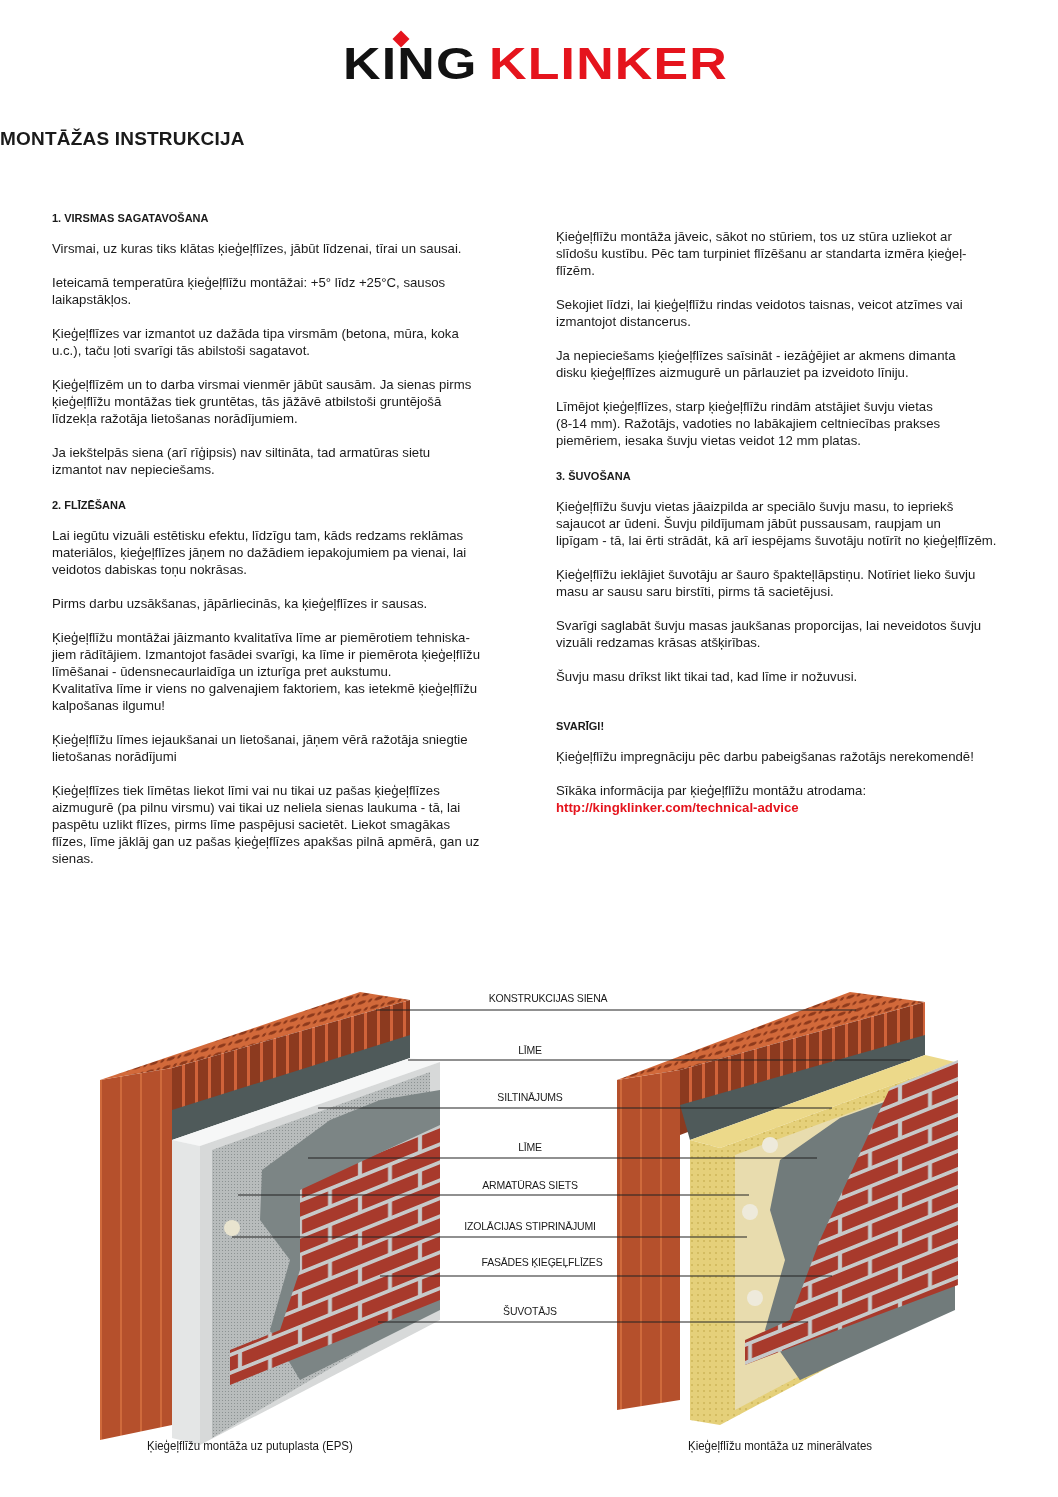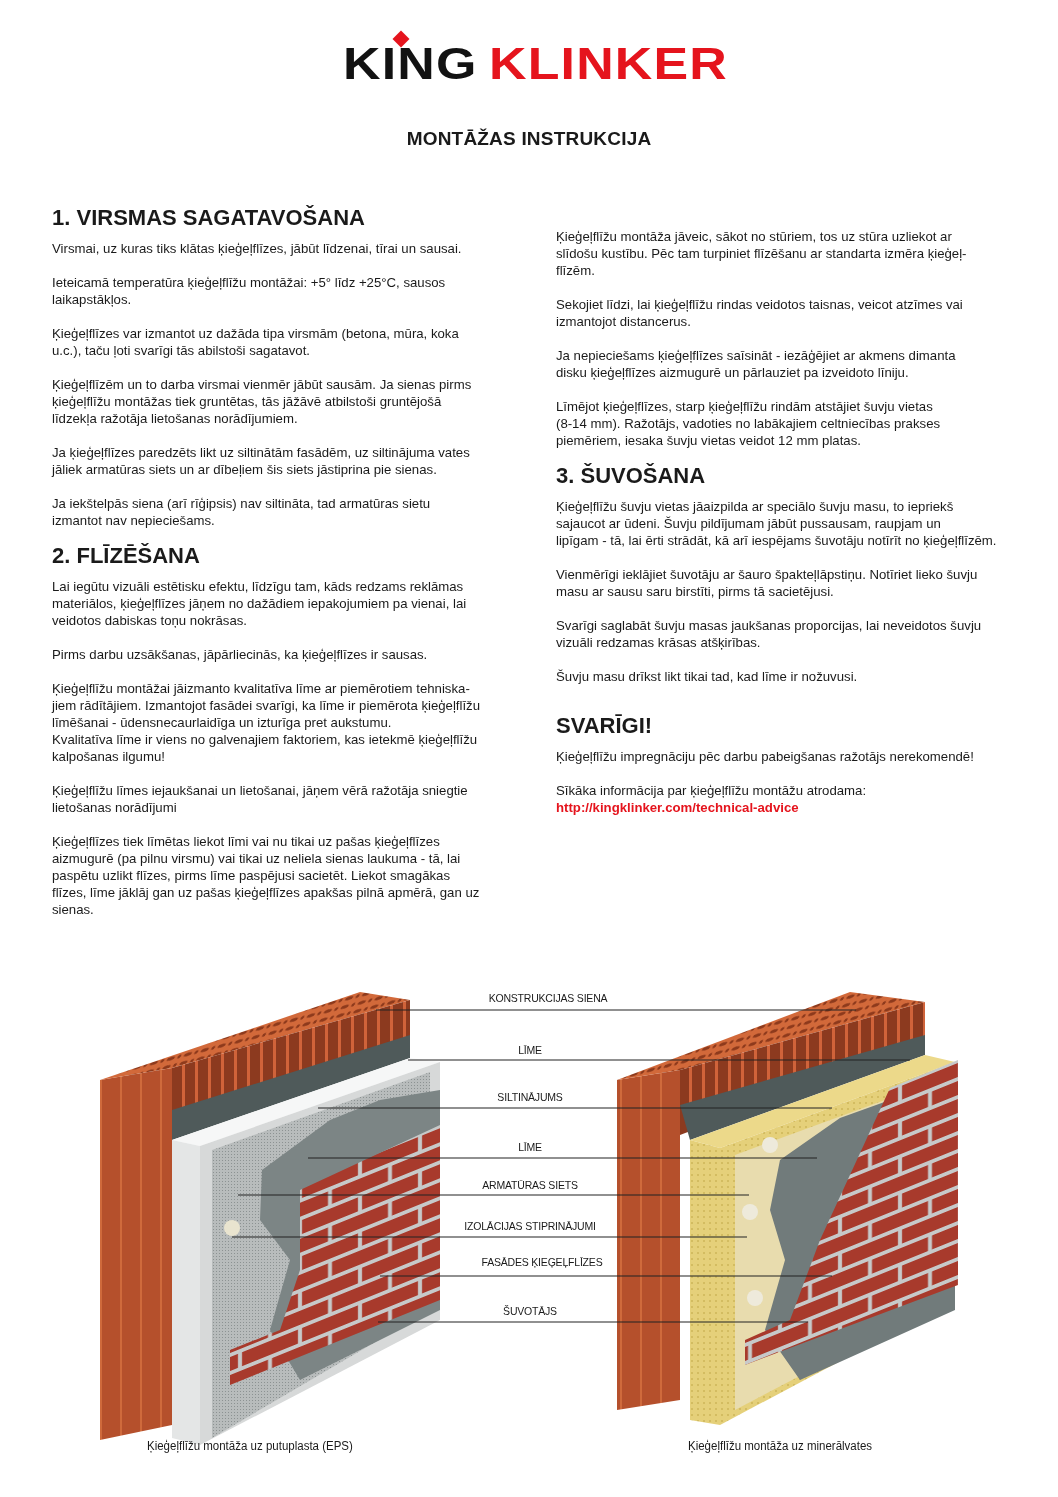--- a/index.html
+++ b/index.html
@@ -4,26 +4,26 @@
 <style>
   html, body { margin: 0; padding: 0; background: #ffffff; }
   body { width: 1058px; height: 1497px; position: relative; overflow: hidden;
          font-family: "Liberation Sans", sans-serif; color: #1a1a1a; }
   .logo { position: absolute; left: 343px; top: 40px; width: 372px; height: 48px; }
   .logo .k { position: absolute; top: 0; font-family: "Liberation Sans", sans-serif; font-weight: bold;
              font-size: 44px; line-height: 48px; letter-spacing: 1px; transform: scaleX(1.18); transform-origin: left top; }
   .logo .king { left: 0; color: #121212; }
   .logo .klinker { left: 146px; color: #e5141d; }
   .logo .diamond { position: absolute; left: 52px; top: -7px; width: 12px; height: 12px; background: #e5141d; transform: rotate(45deg); }
-  .doc-title { position: absolute; top: 128px; left: 0; width: 1058px; text-align: center;
+  .doc-title { position: absolute; top: 128px; left: 0; width: 1058px; 
                font-size: 19px; font-weight: bold; letter-spacing: 0.2px; }
   .col { position: absolute; font-size: 13.2px; line-height: 17px; }
   .col.left { left: 52px; top: 208px; width: 470px; }
   .col.right { left: 556px; top: 228px; width: 480px; }
-  .col h2 { font-size: 22px; margin: 0 0 12px 0; font-weight: bold; line-height: 20px; }
+  .col h2 { font-size: 11px; margin: 0 0 12px 0; font-weight: bold; line-height: 20px; }
   .col p { margin: 0 0 17px 0; white-space: pre-line; }
   .col .sec { margin-bottom: 0; }
   .col.left .sec2 { margin-top: 14px; }
   .col.right .sec3 { margin-top: 16px; }
   .col.right .sec4 { margin-top: 31px; }
   .link { color: #e5141d; font-weight: bold; display: block; }
   .figure { position: absolute; left: 0; top: 980px; width: 1058px; height: 470px; }
   .figure svg { position: absolute; left: 0; top: 0; }
   .lbl { position: absolute; font-size: 10.5px; letter-spacing: -0.2px; white-space: nowrap; transform: translateX(-50%); }
   .caption { position: absolute; font-size: 12.5px; top: 1439px; transform: scaleX(0.92); transform-origin: left; }
@@ -43,22 +43,20 @@
   <div class="sec">
     <h2>1. VIRSMAS SAGATAVOŠANA</h2>
     <p>Virsmai, uz kuras tiks klātas ķieģeļflīzes, jābūt līdzenai, tīrai un sausai.</p>
     <p>Ieteicamā temperatūra ķieģeļflīžu montāžai: +5° līdz +25°C, sausos
 laikapstākļos.</p>
     <p>Ķieģeļflīzes var izmantot uz dažāda tipa virsmām (betona, mūra, koka
 u.c.), taču ļoti svarīgi tās abilstoši sagatavot.</p>
     <p>Ķieģeļflīzēm un to darba virsmai vienmēr jābūt sausām. Ja sienas pirms
 ķieģeļflīžu montāžas tiek gruntētas, tās jāžāvē atbilstoši gruntējošā
 līdzekļa ražotāja lietošanas norādījumiem.</p>
-    <p>Ja ķieģeļflīzes paredzēts likt uz siltinātām fasādēm, uz siltinājuma vates
-jāliek armatūras siets un ar dībeļiem šis siets jāstiprina pie sienas.</p>
     <p>Ja iekštelpās siena (arī rīģipsis) nav siltināta, tad armatūras sietu
 izmantot nav nepieciešams.</p>
   </div>
   <div class="sec sec2">
     <h2>2. FLĪZĒŠANA</h2>
     <p>Lai iegūtu vizuāli estētisku efektu, līdzīgu tam, kāds redzams reklāmas
 materiālos, ķieģeļflīzes jāņem no dažādiem iepakojumiem pa vienai, lai
 veidotos dabiskas toņu nokrāsas.</p>
     <p>Pirms darbu uzsākšanas, jāpārliecinās, ka ķieģeļflīzes ir sausas.</p>
     <p>Ķieģeļflīžu montāžai jāizmanto kvalitatīva līme ar piemērotiem tehniska-
@@ -87,21 +85,21 @@
 disku ķieģeļflīzes aizmugurē un pārlauziet pa izveidoto līniju.</p>
     <p>Līmējot ķieģeļflīzes, starp ķieģeļflīžu rindām atstājiet šuvju vietas
 (8-14 mm). Ražotājs, vadoties no labākajiem celtniecības prakses
 piemēriem, iesaka šuvju vietas veidot 12 mm platas.</p>
   </div>
   <div class="sec sec3">
     <h2>3. ŠUVOŠANA</h2>
     <p>Ķieģeļflīžu šuvju vietas jāaizpilda ar speciālo šuvju masu, to iepriekš
 sajaucot ar ūdeni. Šuvju pildījumam jābūt pussausam, raupjam un
 lipīgam - tā, lai ērti strādāt, kā arī iespējams šuvotāju notīrīt no ķieģeļflīzēm.</p>
-    <p>Vienmērīgi ieklājiet šuvotāju ar šauro špakteļlāpstiņu. Notīriet lieko šuvju
+    <p>Ķieģeļflīžu ieklājiet šuvotāju ar šauro špakteļlāpstiņu. Notīriet lieko šuvju
 masu ar sausu saru birstīti, pirms tā sacietējusi.</p>
     <p>Svarīgi saglabāt šuvju masas jaukšanas proporcijas, lai neveidotos šuvju
 vizuāli redzamas krāsas atšķirības.</p>
     <p>Šuvju masu drīkst likt tikai tad, kad līme ir nožuvusi.</p>
   </div>
   <div class="sec sec4">
     <h2>SVARĪGI!</h2>
     <p>Ķieģeļflīžu impregnāciju pēc darbu pabeigšanas ražotājs nerekomendē!</p>
     <p style="margin-bottom:0">Sīkāka informācija par ķieģeļflīžu montāžu atrodama:</p>
     <a class="link">http://kingklinker.com/technical-advice</a>

